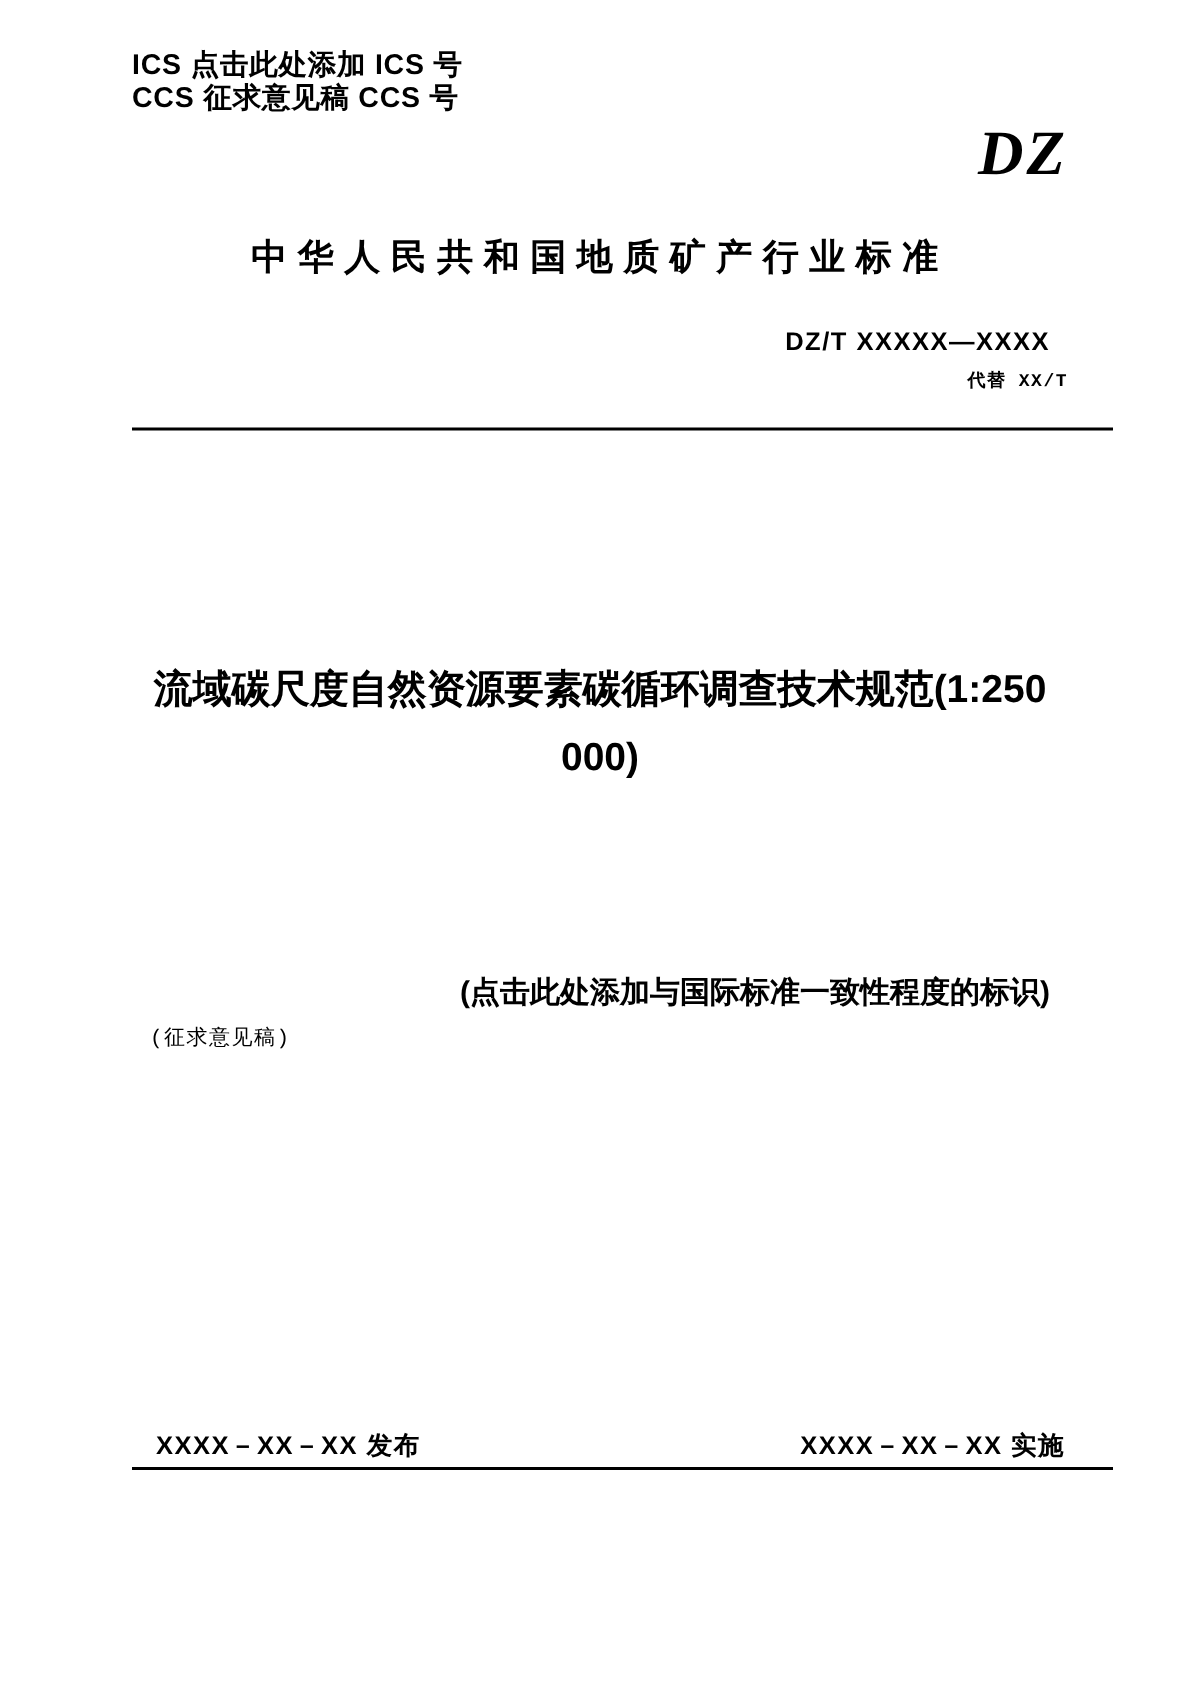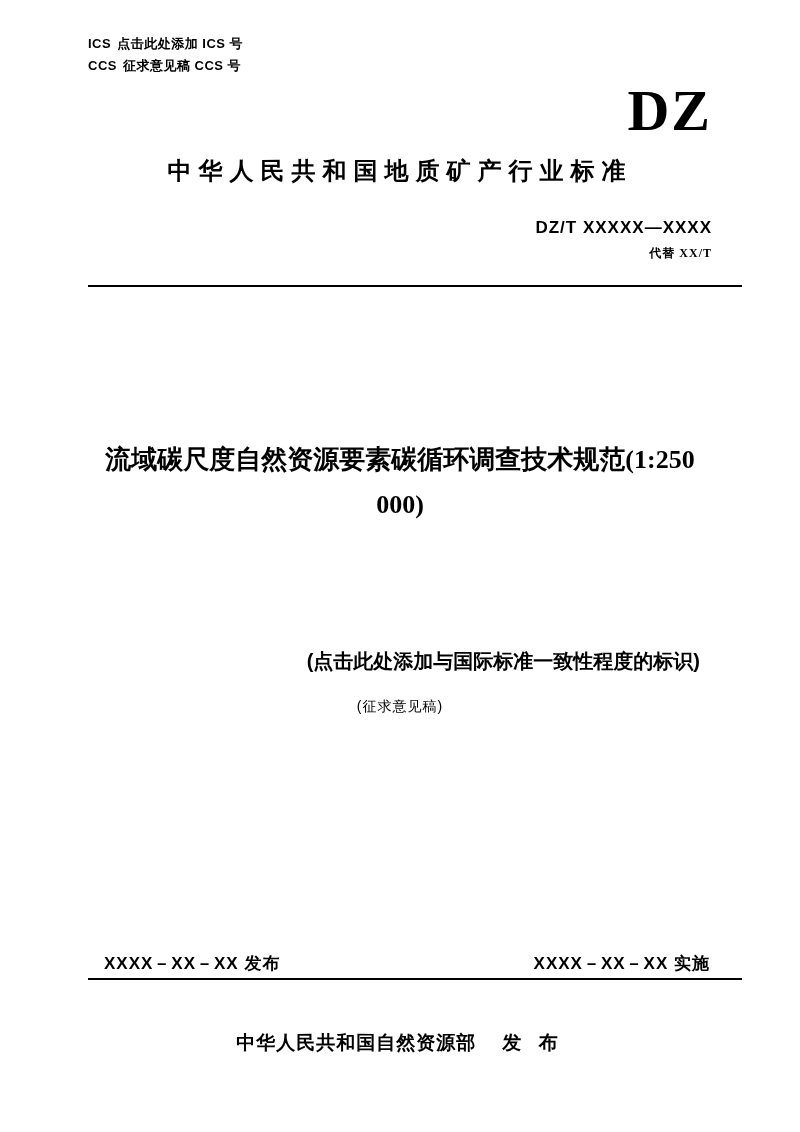--- a/index.html
+++ b/index.html
@@ -21,75 +21,76 @@
     height: 1132px;
     box-sizing: border-box;
   }
 
   
   .codes {
     position: absolute;
     left: 88px;
     top: 33px;
     font-family: "Liberation Sans", sans-serif;
-    font-size: 13px;
+    font-size: 19px;
     line-height: 22px;
     letter-spacing: 0.5px;
   }
   .codes .code-row {
     white-space: nowrap;
     font-weight: bold;
   }
   .codes .code-label {
     font-weight: bold;
     margin-right: 6px;
   }
 
   
   .dz {
     position: absolute;
     right: 88px;
     top: 82px;
     font-family: "Liberation Serif", serif;
     font-weight: bold;
-    font-size: 58px;
+    font-size: 42px;
     letter-spacing: 2px;
     line-height: 1;
+    font-style: italic;
   }
 
   
   .std-title {
     position: absolute;
     left: 88px;
     right: 88px;
     top: 155px;
     text-align: center;
     font-family: "Liberation Sans", sans-serif;
     font-weight: bold;
     font-size: 24px;
     letter-spacing: 7px;
     white-space: nowrap;
   }
 
   
   .std-no {
     position: absolute;
-    right: 88px;
+    right: 100px;
     top: 218px;
     font-family: "Liberation Sans", sans-serif;
     font-weight: bold;
     font-size: 17px;
     letter-spacing: 1px;
   }
   .std-replace {
     position: absolute;
     right: 88px;
     top: 245px;
     text-align: right;
-    font-family: Liberation Serif, serif;
+    font-family: Liberation Mono, monospace;
     font-weight: bold;
     font-size: 12px;
     letter-spacing: 1px;
   }
 
   
   .rule-top {
     position: absolute;
     left: 88px;
     width: 654px;
@@ -104,21 +105,21 @@
     border-top: 2px solid #000;
   }
 
   
   .cn-title {
     position: absolute;
     left: 100px;
     width: 600px;
     top: 437px;
     text-align: center;
-    font-family: Liberation Serif, serif;
+    font-family: Liberation Sans, sans-serif;
     font-weight: bold;
     font-size: 26px;
     line-height: 45px;
     letter-spacing: 0px;
   }
   .en-title {
     position: absolute;
     left: 90px;
     width: 620px;
     top: 548px;
@@ -134,23 +135,22 @@
     top: 648px;
     text-align: right;
     font-family: "Liberation Sans", sans-serif;
     font-weight: bold;
     font-size: 20px;
   }
   .draft-note {
     position: absolute;
     left: 100px;
     width: 600px;
-    top: 698px;
-    text-align: center;
-    font-family: Liberation Sans, sans-serif;
+    top: 683px;
+    font-family: Liberation Mono, monospace;
     font-size: 14px;
     letter-spacing: 1px;
   }
 
   
   .issue-date {
     position: absolute;
     left: 104px;
     top: 952px;
     font-family: "Liberation Sans", sans-serif;
@@ -219,17 +219,14 @@
 
   <div class="intl-note">(点击此处添加与国际标准一致性程度的标识)</div>
 
   <div class="draft-note">(征求意见稿)</div>
 
   <div class="rule-bottom"></div>
 
   <div class="issue-date">XXXX－XX－XX 发布</div>
   <div class="impl-date">XXXX－XX－XX 实施</div>
 
-  <div class="publisher">
-    <span>中华人民共和国自然资源部</span><span class="pub-gap"></span><span class="pub-word">发 布</span>
-  </div>
 
 </div>
 
 </body></html>

